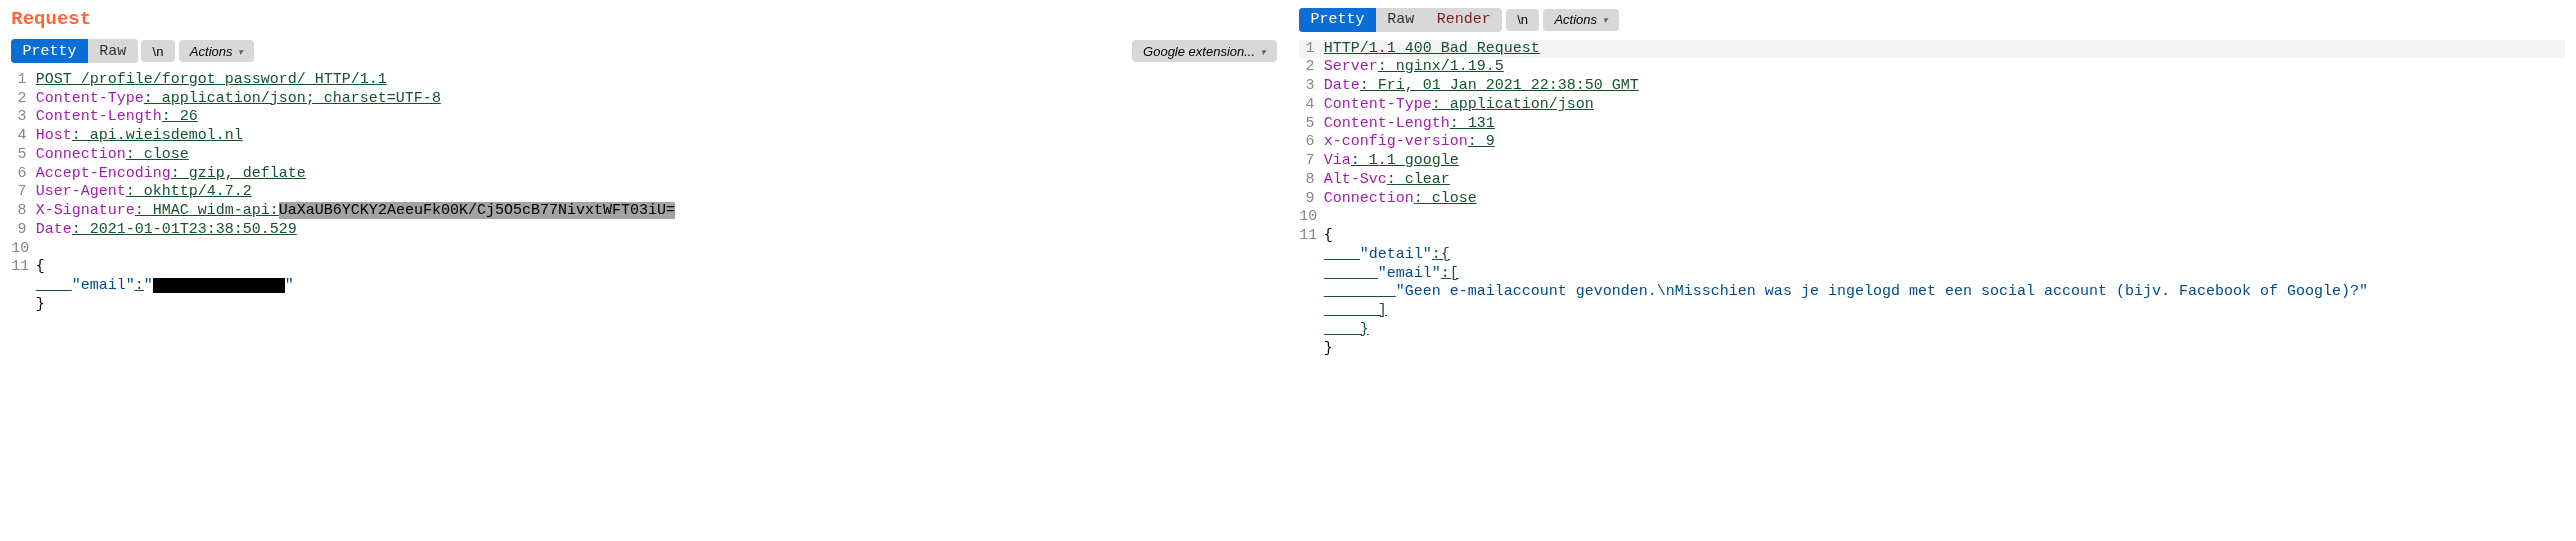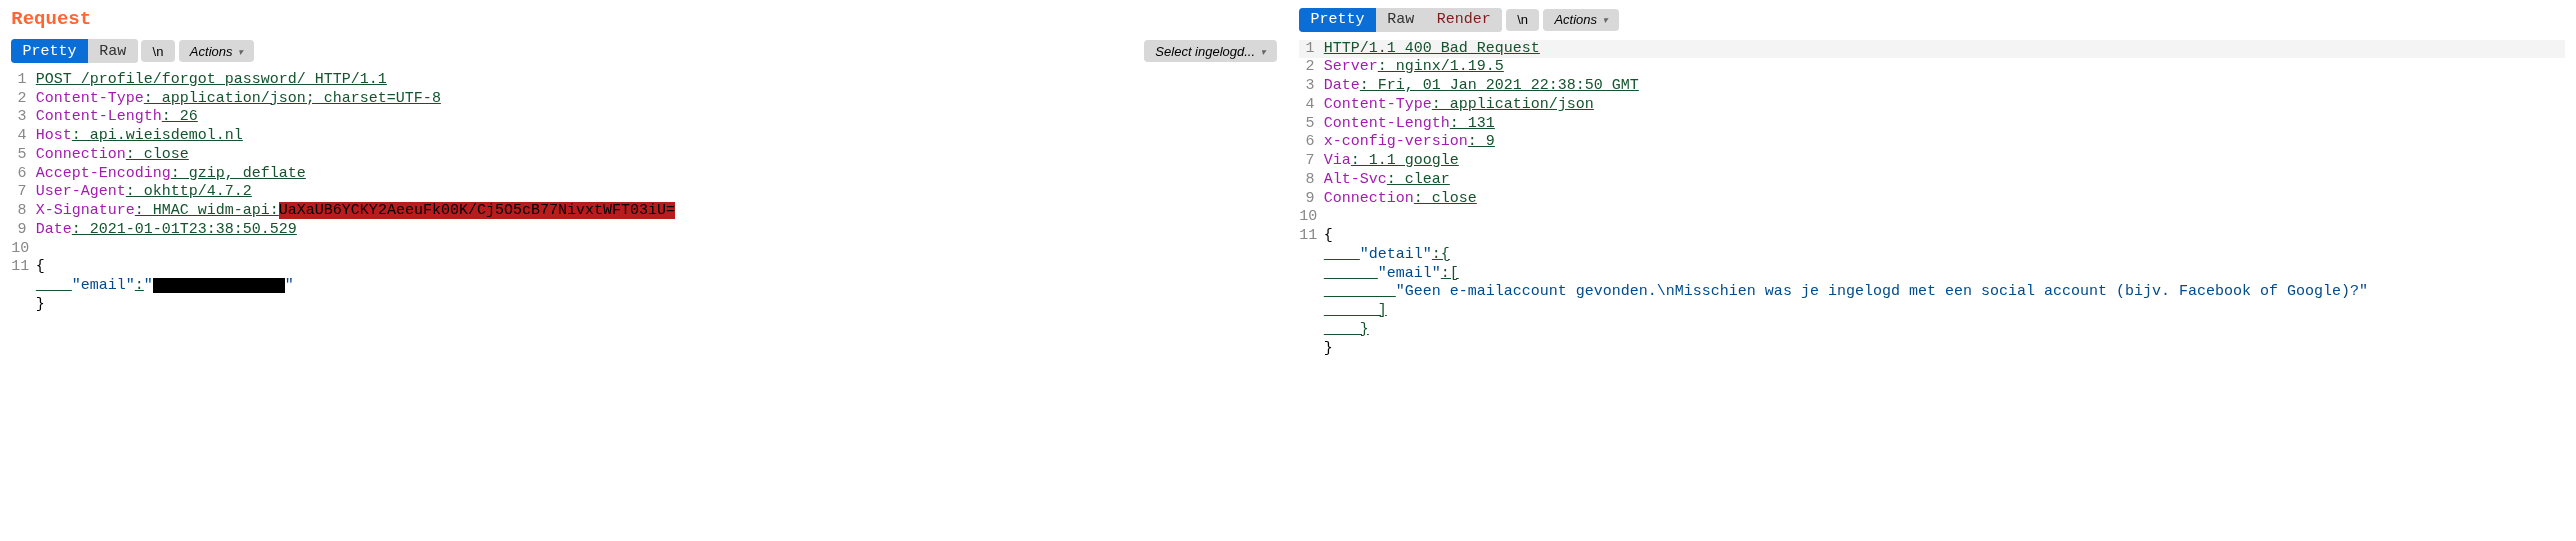--- a/index.html
+++ b/index.html
@@ -88,21 +88,21 @@
     user-select: none;
   }
   .code-content {
     flex: 1;
   }
   .hdr { color: #a21caf; }
   .txt { color: #14532d; text-decoration: underline; }
   .str { color: #004b8d; }
   .brace { color: #000; }
   .highlight {
-    background: #b91c1c;
+    background: #a3a3a3;
     color: #000;
   }
   .redacted {
     background: #000;
     color: #000;
     display: inline-block;
     width: 132px;
     height: 15px;
     vertical-align: middle;
   }
@@ -121,21 +121,21 @@
       <button class="tab active">Pretty</button>
       <button class="tab">Raw</button>
     </div>
     <button class="btn">\n</button>
     <button class="btn btn-dropdown">
       <span>Actions</span>
       <span class="chevron">▾</span>
     </button>
     <div class="spacer"></div>
     <button class="btn btn-dropdown">
-      <span>Select ingelogd...</span>
+      <span>Google extension...</span>
       <span class="chevron">▾</span>
     </button>
   </div>
 
   <div class="code-area" id="request-code"><div class="code-line"><span class="lineno">1</span><span class="code-content"><span class="txt">POST /profile/forgot_password/ HTTP/1.1</span></span></div><div class="code-line"><span class="lineno">2</span><span class="code-content"><span class="hdr">Content-Type</span><span class="txt">: application/json; charset=UTF-8</span></span></div><div class="code-line"><span class="lineno">3</span><span class="code-content"><span class="hdr">Content-Length</span><span class="txt">: 26</span></span></div><div class="code-line"><span class="lineno">4</span><span class="code-content"><span class="hdr">Host</span><span class="txt">: api.wieisdemol.nl</span></span></div><div class="code-line"><span class="lineno">5</span><span class="code-content"><span class="hdr">Connection</span><span class="txt">: close</span></span></div><div class="code-line"><span class="lineno">6</span><span class="code-content"><span class="hdr">Accept-Encoding</span><span class="txt">: gzip, deflate</span></span></div><div class="code-line"><span class="lineno">7</span><span class="code-content"><span class="hdr">User-Agent</span><span class="txt">: okhttp/4.7.2</span></span></div><div class="code-line"><span class="lineno">8</span><span class="code-content"><span class="hdr">X-Signature</span><span class="txt">: HMAC widm-api:</span><span class="highlight">UaXaUB6YCKY2AeeuFk00K/Cj5O5cB77NivxtWFT03iU=</span></span></div><div class="code-line"><span class="lineno">9</span><span class="code-content"><span class="hdr">Date</span><span class="txt">: 2021-01-01T23:38:50.529</span></span></div><div class="code-line"><span class="lineno">10</span><span class="code-content"></span></div><div class="code-line"><span class="lineno">11</span><span class="code-content"><span class="brace">{</span></span></div><div class="code-line"><span class="lineno"></span><span class="code-content"><span class="txt">    </span><span class="str">"email"</span><span class="txt">:</span><span class="str">"</span><span class="redacted"> </span><span class="str">"</span></span></div><div class="code-line"><span class="lineno"></span><span class="code-content"><span class="brace">}</span></span></div></div>
 </div>
 
 <div class="panel">
 
   <div class="toolbar">

